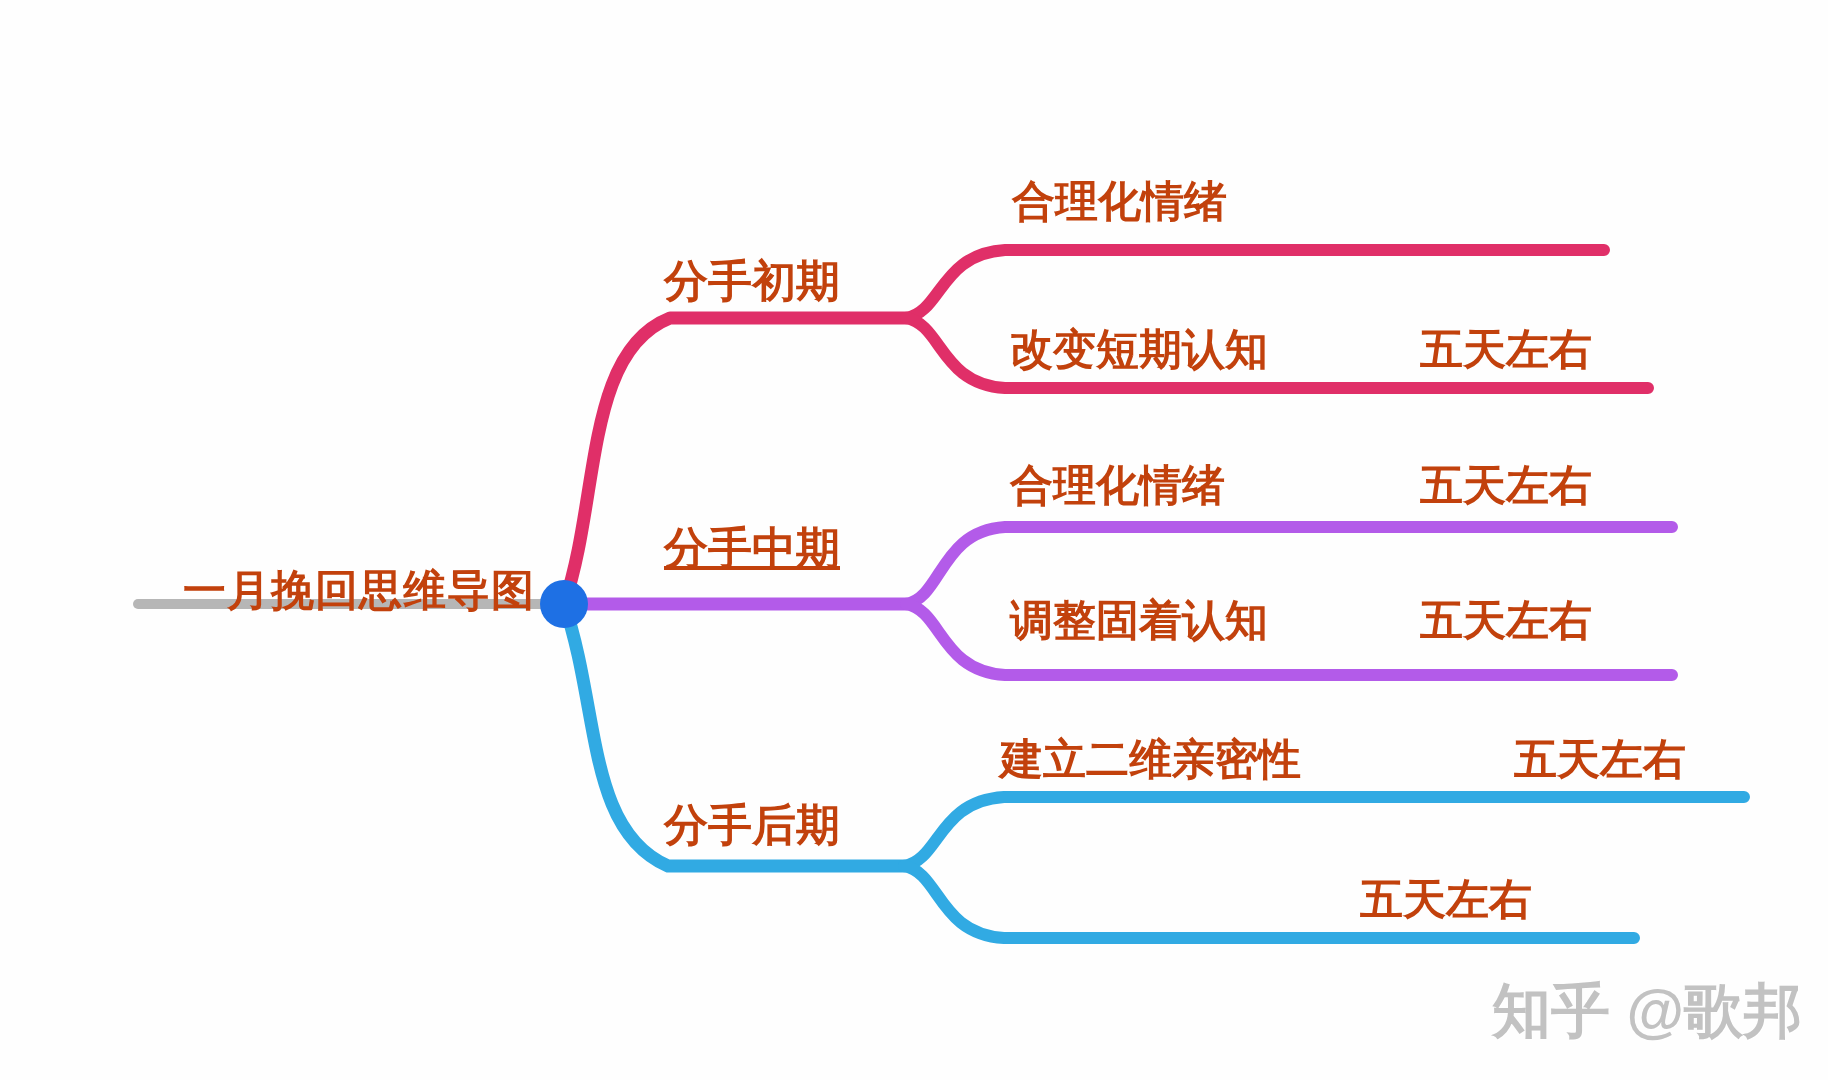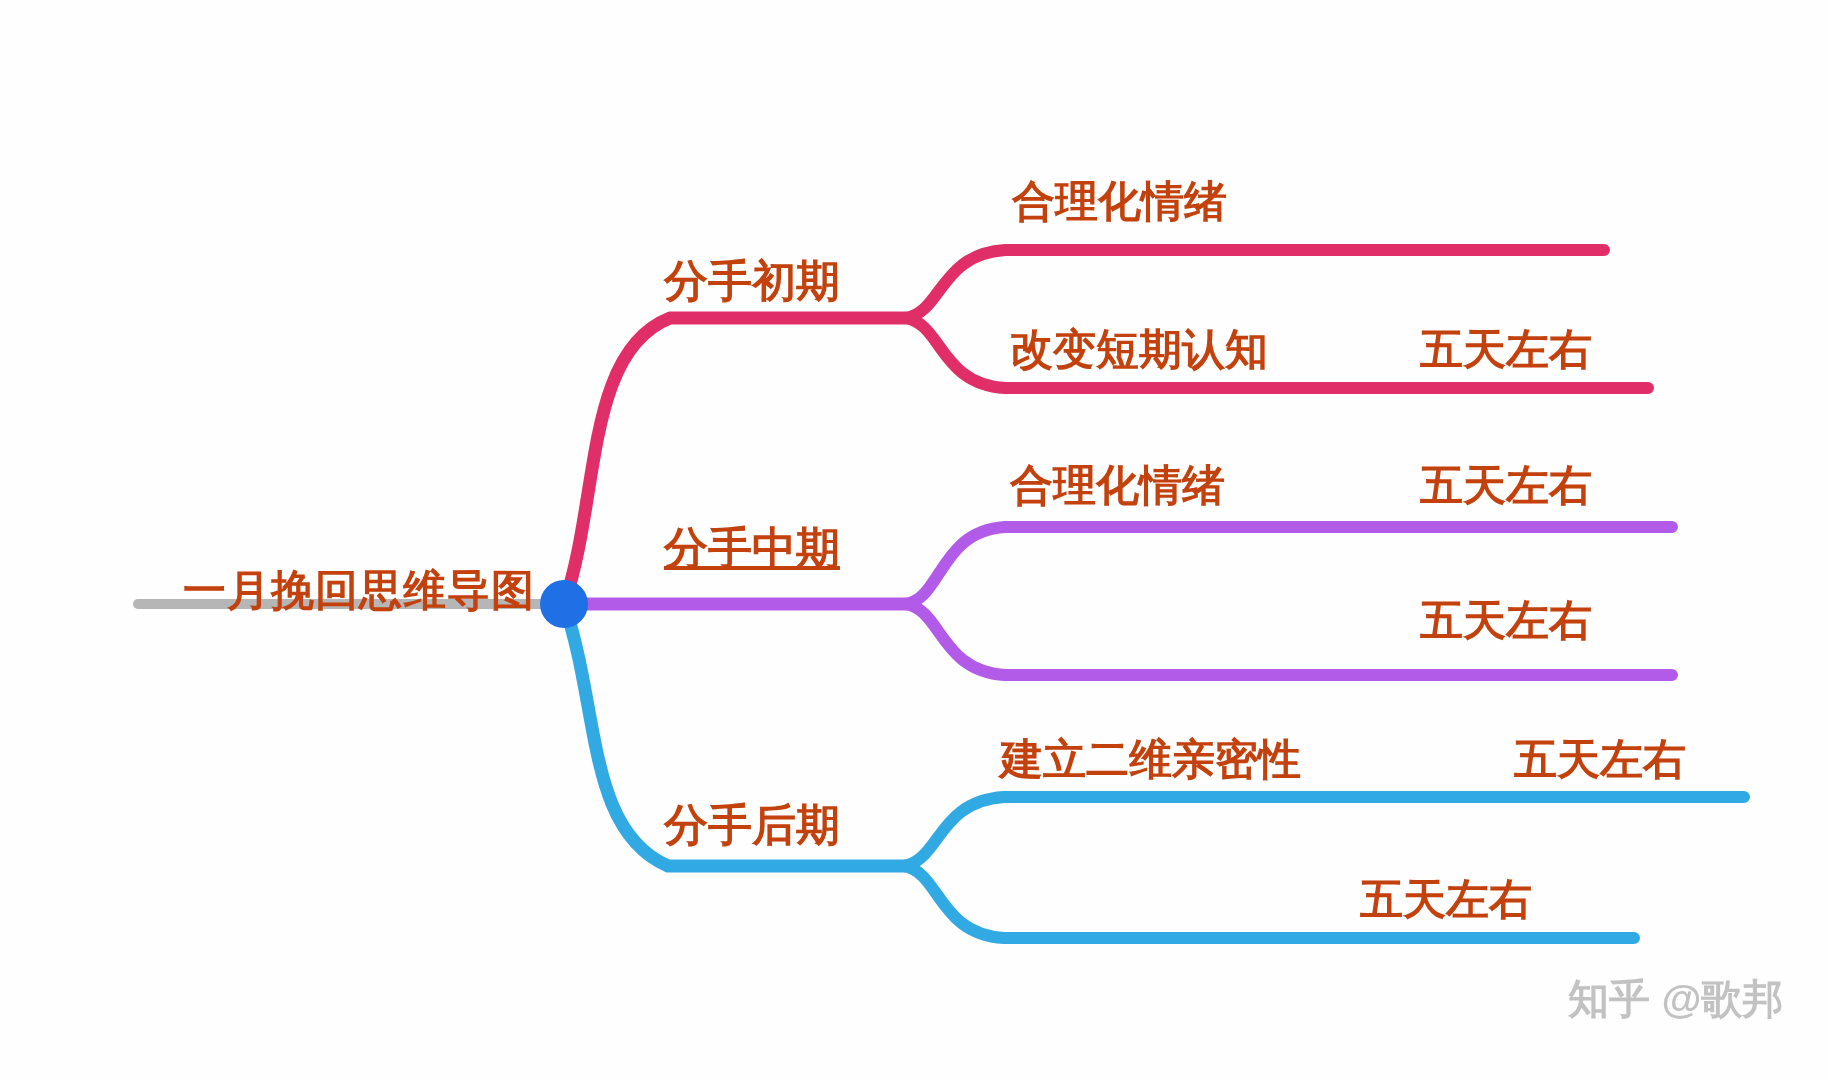--- a/index.html
+++ b/index.html
@@ -16,22 +16,22 @@
     color:#c2410c;
     font-weight:700;
     white-space:nowrap;
     line-height:1.1;
   }
   .fs-branch{font-size:44px;}
   .fs-leaf{font-size:43px;}
   .fs-title{font-size:43px;letter-spacing:1px;}
   .watermark{
     position:absolute;
-    left:1568px;top:972px;
-    font-size:41px;
+    left:1492px;top:972px;
+    font-size:59px;
     font-weight:700;
     color:#c2c2c2;
     text-shadow:1px 1px 0 #ffffff;
     white-space:nowrap;
   }
 </style>
 </head>
 <body>
 
 <div id="canvas">
@@ -58,20 +58,21 @@
   <div class="node fs-title" style="left:183px;top:530px;margin-top:37px;">一月挽回思维导图</div>
 
   <div class="node fs-branch" style="left:664px;top:247px;margin-top:10px;">分手初期</div>
   <div class="node fs-leaf" style="left:1012px;top:178px;">合理化情绪</div>
   <div class="node fs-leaf" style="left:1010px;top:326px;text-align:right;">改变短期认知</div>
   <div class="node fs-leaf" style="left:1420px;top:326px;">五天左右</div>
 
   <div class="node fs-branch" style="left:664px;top:524px;text-decoration:underline;">分手中期</div>
   <div class="node fs-leaf" style="left:1010px;top:462px;">合理化情绪</div>
   <div class="node fs-leaf" style="left:1420px;top:462px;">五天左右</div>
+  <div class="node fs-leaf" style="left:1010px;top:597px;">调整固着认知</div>
   <div class="node fs-leaf" style="left:1420px;top:597px;">五天左右</div>
 
   <div class="node fs-branch" style="left:664px;top:801px;">分手后期</div>
   <div class="node fs-leaf" style="left:1000px;top:736px;">建立二维亲密性</div>
   <div class="node fs-leaf" style="left:1514px;top:736px;">五天左右</div>
   <div class="node fs-leaf" style="left:1360px;top:876px;">五天左右</div>
 
   <div class="watermark">知乎 @歌邦</div>
 
 </div>

